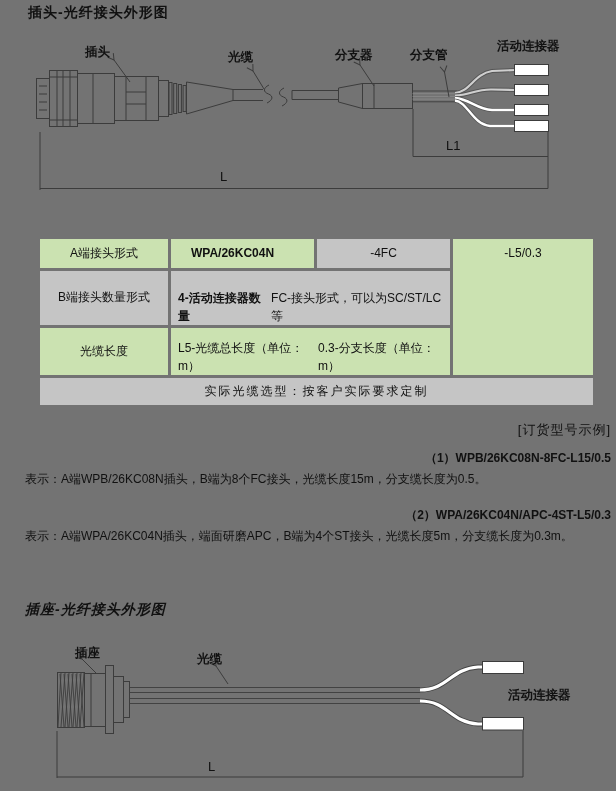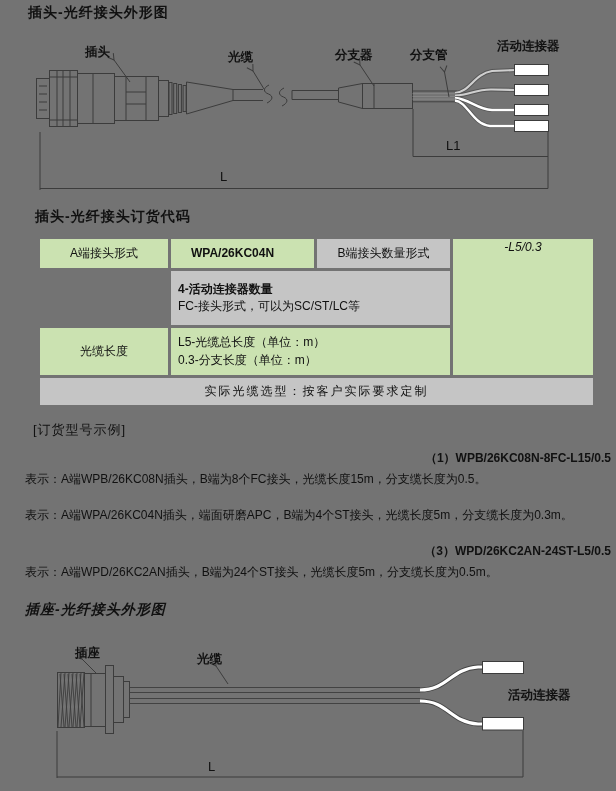--- a/index.html
+++ b/index.html
@@ -22,28 +22,28 @@
     display:grid;grid-template-columns:128px 143px 133px 140px;
     grid-template-rows:29px 54px 47px 27px;gap:3px;font-size:12px;line-height:1.45;
   }
   .cell{display:flex;align-items:center;}
   .green{background:#cbe2b1;}
   .gray{background:#c5c5c5;}
   .center{justify-content:center;text-align:center;}
   .pad{padding-left:7px;}
   .code{font-weight:700;letter-spacing:0;}
   .c-a-value{font-weight:700;padding-left:20px;}
-  .c-l-code{grid-column:4;grid-row:1/4;align-items:flex-start;justify-content:center;font-weight:500;font-style:italic;}
+  .c-l-code{grid-column:4;grid-row:1/4;align-items:flex-start;justify-content:center;padding-top:6px;font-weight:500;}
   .c-b-code{font-weight:500;}
-  .c-b-desc,.c-len-desc{grid-column:2/4;flex-direction:column;align-items:flex-start;justify-content:center;}
+  .c-b-desc,.c-len-desc{grid-column:2/4;flex-direction:row;align-items:flex-end;justify-content:center;}
   .c-note{grid-column:1/5;justify-content:center;letter-spacing:2px;}
 
   
   .examples{position:absolute;left:25px;top:421px;width:586px;font-size:12px;}
-  .ex-title{font-size:13px;margin-left:8px;margin-bottom:11px;letter-spacing:1px;}
+  .ex-title{font-size:13px;margin-left:8px;margin-bottom:11px;letter-spacing:1px;text-align:right;}
   .ex-item{margin-bottom:19px;}
   .ex-code{font-weight:700;margin-left:5px;margin-bottom:4px;white-space:nowrap;text-align:right;}
   .ex-desc{white-space:nowrap;}
 
   .dlabel{font-weight:700;font-size:12.5px;}
   .dim-text{font-size:13px;font-weight:400;}
 </style>
 </head>
 <body>
 
@@ -135,25 +135,25 @@
       <text class="dlabel" x="85" y="56">插头</text>
       <text class="dlabel" x="228" y="61">光缆</text>
       <text class="dlabel" x="335" y="59">分支器</text>
       <text class="dlabel" x="410" y="59">分支管</text>
       <text class="dlabel" x="497" y="50">活动连接器</text>
       <text class="dim-text" x="446" y="150">L1</text>
       <text class="dim-text" x="220" y="181">L</text>
     </g>
   </svg>
 
-  <div class="sec-title" id="title-plug-order">插头-光纤接头订货代码</div>
 
   <div class="order-table">
     <div class="cell green center">A端接头形式</div>
     <div class="cell green pad c-a-value">WPA/26KC04N</div>
+    <div class="cell gray center c-b-code">-4FC</div>
     <div class="cell green c-l-code">-L5/0.3</div>
 
     <div class="cell gray center">B端接头数量形式</div>
     <div class="cell gray pad c-b-desc">
       <span class="code">4-活动连接器数量</span>
       <span>FC-接头形式，可以为SC/ST/LC等</span>
     </div>
 
     <div class="cell green center">光缆长度</div>
     <div class="cell green pad c-len-desc">
@@ -164,25 +164,22 @@
     <div class="cell gray c-note">实际光缆选型：按客户实际要求定制</div>
   </div>
 
   <div class="examples">
     <div class="ex-title">[订货型号示例]</div>
     <div class="ex-item">
       <div class="ex-code">（1）WPB/26KC08N-8FC-L15/0.5</div>
       <div class="ex-desc">表示：A端WPB/26KC08N插头，B端为8个FC接头，光缆长度15m，分支缆长度为0.5。</div>
     </div>
     <div class="ex-item">
+      <div class="ex-code">（2）WPA/26KC04N/APC-4ST-L5/0.3</div>
       <div class="ex-desc">表示：A端WPA/26KC04N插头，端面研磨APC，B端为4个ST接头，光缆长度5m，分支缆长度为0.3m。</div>
-    </div>
-    <div class="ex-item">
-      <div class="ex-code">（3）WPD/26KC2AN-24ST-L5/0.5</div>
-      <div class="ex-desc">表示：A端WPD/26KC2AN插头，B端为24个ST接头，光缆长度5m，分支缆长度为0.5m。</div>
     </div>
   </div>
 
   <div class="sec-title" id="title-socket-outline">插座-光纤接头外形图</div>
 
   <svg id="svg-socket" width="616" height="161" viewBox="0 630 616 161">
     <defs>
       <marker id="ah2" markerWidth="9" markerHeight="9" refX="1.5" refY="4.5" orient="auto">
         <path d="M7.5,1 L1.5,4.5 L7.5,8" fill="none" stroke="#3c3c3c" stroke-width="1"></path>
       </marker>

